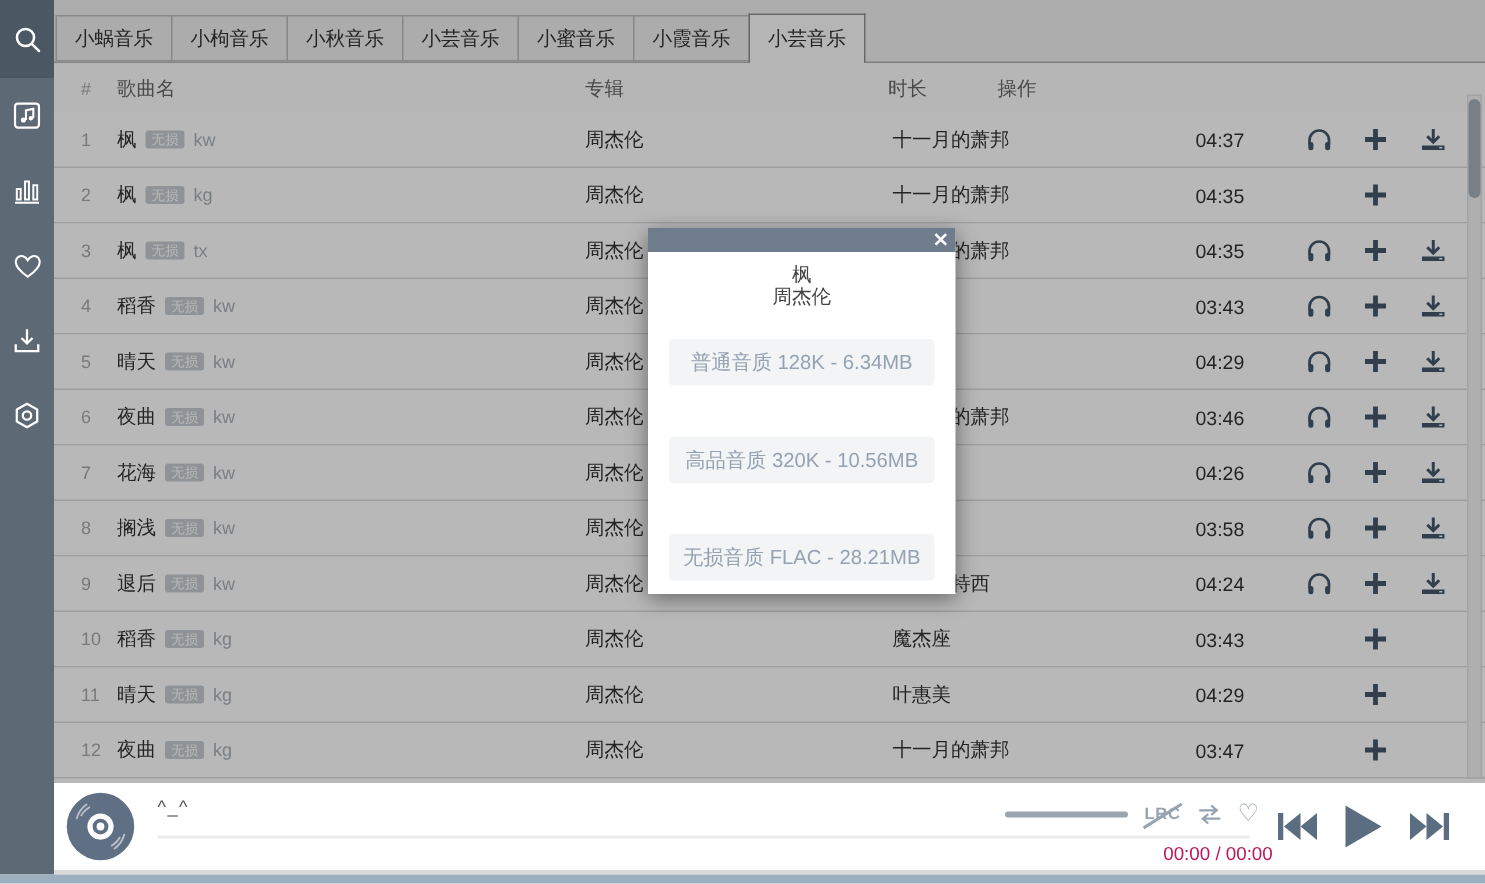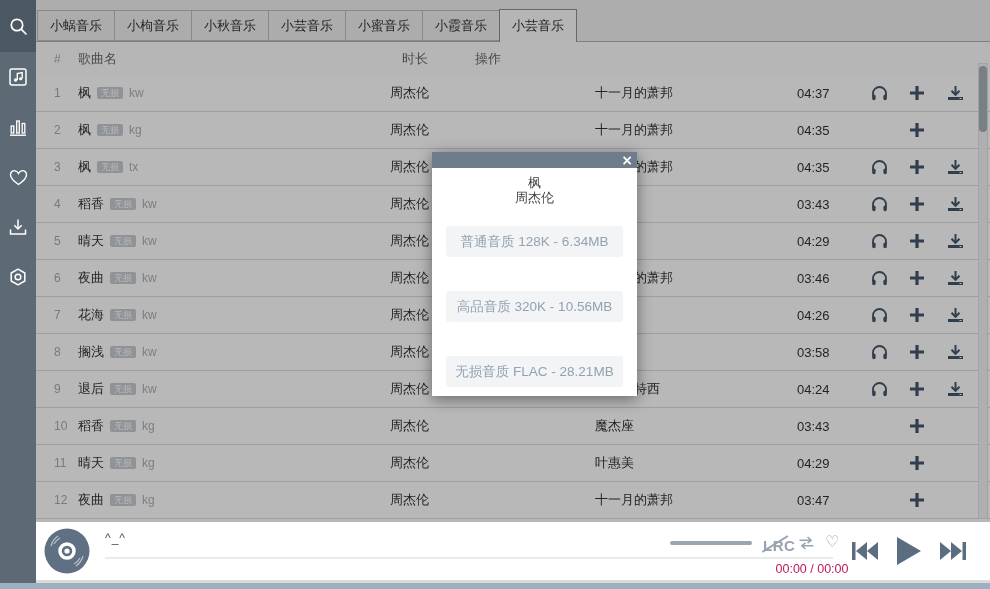--- a/index.html
+++ b/index.html
@@ -51,21 +51,21 @@
            background:#f2f4f6; color:#94a2b1; font-size:13.5px; cursor:pointer; font-family:inherit; }
   .q-btn:first-of-type { margin-top:21px; }
 
   
   .player { position:absolute; left:36px; top:522px; width:954px; height:58px; background:#fff; z-index:20; }
   .disc { position:absolute; left:8px; top:6px; width:46px; height:46px; }
   .status { position:absolute; left:69px; top:9px; font-size:12px; color:#555; letter-spacing:1px; }
   .progress { position:absolute; left:69px; top:35px; width:728px; height:2px; background:#ebebeb; cursor:pointer; }
   .volume { position:absolute; left:634px; top:19px; width:82px; height:4px; border-radius:2px; background:#9aa5af; cursor:pointer; }
   .mini-ic { position:absolute; top:14px; cursor:pointer; color:#97a3b0; }
-  .lrc { left:727px; font-size:15px; font-weight:bold; letter-spacing:0.5px; position:absolute; top:15px; cursor:pointer; color:#97a3b0; }
+  .lrc { left:727px; font-size:11px; font-weight:bold; letter-spacing:0.5px; position:absolute; top:15px; cursor:pointer; color:#97a3b0; }
   .lrc::after { content:""; position:absolute; left:-3px; top:6px; width:30px; height:1.5px; background:#97a3b0; transform:rotate(-32deg); }
   .repeat { left:762px; }
   .heart-ic { left:789px; top:10px; font-size:16px; }
   .time { position:absolute; left:716px; top:40px; width:120px; font-size:12.5px; color:#be185d; text-align:center; }
   .transport { position:absolute; left:815px; top:0; height:58px; display:flex; align-items:center; gap:17px; }
   .tbtn { cursor:pointer; display:flex; align-items:center; }
 
   .bottom-line { position:absolute; left:36px; top:580px; width:954px; height:3px; background:#dadada; z-index:20; }
   .bottom-strip { position:absolute; left:0; top:583px; width:990px; height:6px; background:#9db0bf; z-index:20; }
 </style>
@@ -135,20 +135,21 @@
       <div class="tab">小秋音乐</div>
       <div class="tab">小芸音乐</div>
       <div class="tab">小蜜音乐</div>
       <div class="tab">小霞音乐</div>
       <div class="tab active">小芸音乐</div>
     </div>
 
   <div class="thead">
     <div class="col-idx">#</div>
     <div class="col-name">歌曲名</div>
+    <div class="col-album">专辑</div>
     <div class="col-dur">时长</div>
     <div class="col-act">操作</div>
   </div>
 
   <div>
       <div class="trow">
       <div class="col-idx">1</div>
       <div class="col-name">
         <span>枫</span>
         <span class="badge">无损</span>

